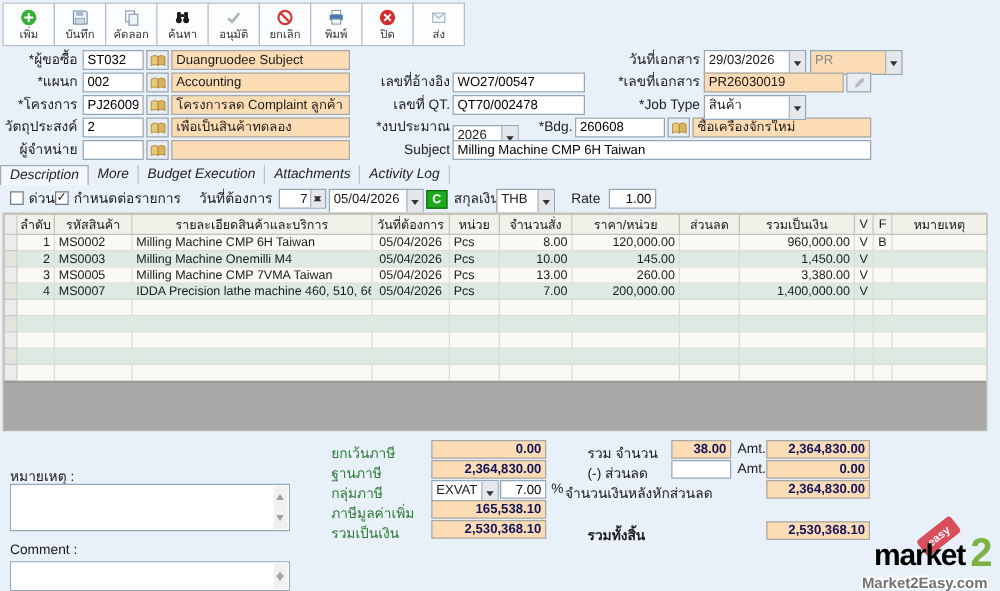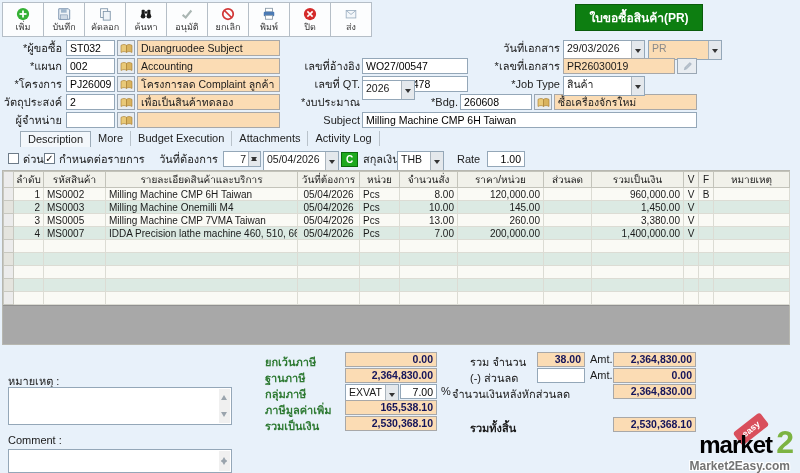--- a/index.html
+++ b/index.html
@@ -32,21 +32,21 @@
            line-height:14px; padding:0 16px 18px 3px; white-space:nowrap; overflow:hidden; }
   .combo .arw { position:absolute; right:0; top:0; bottom:0; width:13px; background:#e4e8ec; border-left:1px solid #aab4bd;
                 display:flex; align-items:center; justify-content:center; }
   .combo .arw i { border:3px solid transparent; border-top:4px solid #333; margin-top:4px; }
   .combo.dis { background:#fbdcb4; color:#8a8a8a; }
   .smallbtn { position:absolute; width:20px; height:16px; background:#e9edf1; border:1px solid #9aa7b4;
               display:flex; align-items:center; justify-content:center; }
   .smallbtn svg { width:11px; height:11px; }
 
   
-  .tabs { position:absolute; left:20px; top:131px; display:flex; align-items:flex-start; height:17px; }
+  .tabs { position:absolute; left:0; top:131px; display:flex; align-items:center; height:17px;font-style:italic; }
   .tab { padding:1px 7px 2px 7px; font-size:11px; color:#222; border-right:1px solid #b9c2ca; cursor:default; }
   .tab.active { background:#f3f7fb; border:1px solid #9cabb8; border-bottom:none; border-right:1px solid #9cabb8; }
 
   
   .cb { position:absolute; width:11px; height:11px; border:1px solid #6d7b88; background:#fff; top:153px;
         font-size:10px; line-height:10px; text-align:center; color:#111; }
   .spin { position:absolute; left:223px; top:151px; width:38px; height:16px; border:1px solid #94a7b8; background:#fff; }
   .spin .num { position:absolute; left:0; top:0; bottom:0; right:12px; text-align:right; padding:1px 2px; font-size:10.5px; }
   .spin .ud { position:absolute; right:0; top:0; bottom:0; width:12px; border-left:1px solid #aab4bd; background:#e4e8ec; }
   .spin .ud i { position:absolute; left:2px; border:3px solid transparent; }
@@ -63,21 +63,21 @@
        white-space:nowrap; overflow:hidden; }
   td { border:1px solid #dcdcd4; font-size:10px; height:13px; padding:0 3px; white-space:nowrap; overflow:hidden; }
   td.sel, th.sel { background:#ececec; border-color:#c8c8c0; }
   tbody tr:nth-child(even) td { background:#dceae3; }
   tbody tr:nth-child(even) td.sel { background:#e4e4de; }
   .ar { text-align:right; } .ac { text-align:center; }
   .grid-filler { flex:1; background:#a8a8a8; border-top:1px solid #909090; }
 
   
   .sumlbl { position:absolute; font-size:11px; white-space:nowrap; }
-  .green { color:#2e7a33;font-weight:bold; }
+  .green { color:#2e7a33; }
   .obox { position:absolute; height:15px; background:#fbdcb4; border:1px solid #a8a8a8; font-size:10.5px;
           font-weight:bold; color:#14145a; text-align:right; padding:0 3px; line-height:13px; }
   .wbox { position:absolute; height:15px; background:#fff; border:1px solid #94a7b8; font-size:10.5px;
           text-align:right; padding:0 3px; line-height:13px; color:#000; }
 
   
   .ta-wrap { position:absolute; border:1px solid #94a7b8; background:#fff; }
   .ta-wrap textarea { width:100%; height:100%; border:none; resize:none; font-family:inherit; font-size:11px; outline:none; }
   .ta-wrap .sbar { position:absolute; right:1px; top:1px; bottom:1px; width:11px; background:#f0f0f0; }
   .ta-wrap .sbar i { position:absolute; left:2px; border:3px solid transparent; }
@@ -162,21 +162,20 @@
     </div>
     <div class="tbtn">
       <svg viewBox="0 0 16 16">
           <rect x="2.5" y="4" width="11" height="8.5" fill="#f4f7fa" stroke="#9db0c2"></rect>
           <path d="M2.5 4l5.5 4.5L13.5 4" fill="none" stroke="#9db0c2"></path>
         </svg>
       <span class="tlbl">ส่ง</span>
     </div>
   </div>
 
-  <div class="title-btn">ใบขอซื้อสินค้า(PR)</div>
 
   <div class="lbl" style="left:0;top:40px;width:62px">*ผู้ขอซื้อ</div>
   <input class="inp" style="left: 66px; top: 40px; width: 49px;" value="ST032">
   <div class="lookup" style="left:117px;top:40px">
       <svg viewBox="0 0 16 14">
         <path d="M1 3c3-1.5 5-1.5 7 0v9c-2-1.5-4-1.5-7 0z" fill="#e9c978" stroke="#a67c2e" stroke-width="0.8"></path>
         <path d="M15 3c-3-1.5-5-1.5-7 0v9c2-1.5 4-1.5 7 0z" fill="#d9b35e" stroke="#a67c2e" stroke-width="0.8"></path>
       </svg>
     </div>
   <div class="ro" style="left:137px;top:40px;width:143px">Duangruodee Subject</div>
@@ -221,21 +220,21 @@
     </div>
   <div class="ro" style="left:137px;top:112px;width:143px"></div>
 
   <div class="lbl" style="left:288px;top:58px;width:72px">เลขที่อ้างอิง</div>
   <input class="inp" style="left: 362px; top: 58px; width: 106px;" value="WO27/00547">
 
   <div class="lbl" style="left:288px;top:76px;width:72px">เลขที่ QT.</div>
   <input class="inp" style="left: 362px; top: 76px; width: 106px;" value="QT70/002478">
 
   <div class="lbl" style="left:288px;top:94px;width:72px">*งบประมาณ</div>
-  <div class="combo" style="left:362px;top:80px;width:53px"><span>2026</span><span class="arw">
+  <div class="combo" style="left:362px;top:100px;width:53px"><span>2026</span><span class="arw">
         <i></i>
       </span></div>
   <div class="lbl" style="left:428px;top:94px;width:30px">*Bdg.</div>
   <input class="inp" style="left: 460px; top: 94px; width: 72px;" value="260608">
   <div class="lookup" style="left:534px;top:94px">
       <svg viewBox="0 0 16 14">
         <path d="M1 3c3-1.5 5-1.5 7 0v9c-2-1.5-4-1.5-7 0z" fill="#e9c978" stroke="#a67c2e" stroke-width="0.8"></path>
         <path d="M15 3c-3-1.5-5-1.5-7 0v9c2-1.5 4-1.5 7 0z" fill="#d9b35e" stroke="#a67c2e" stroke-width="0.8"></path>
       </svg>
     </div>

